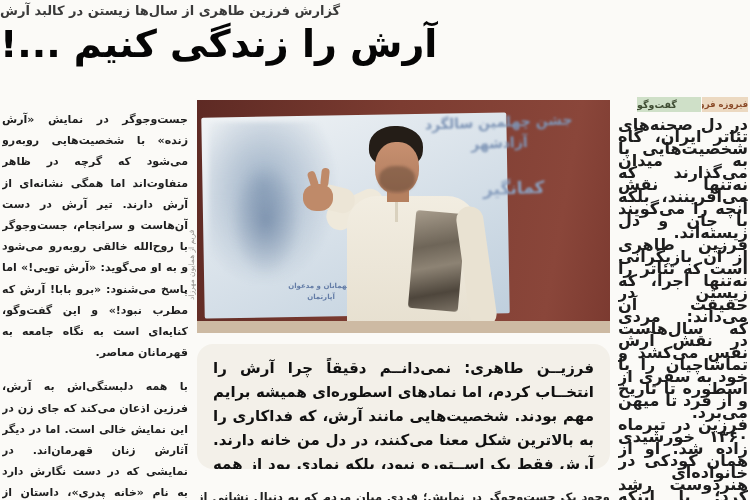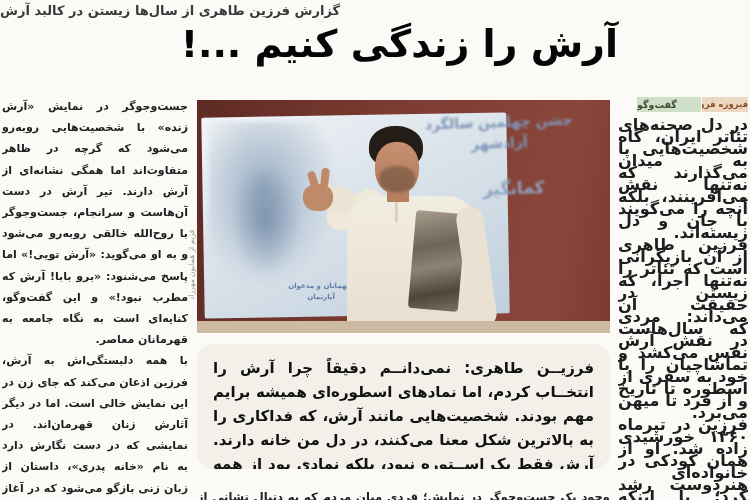--- a/index.html
+++ b/index.html
@@ -10,21 +10,21 @@
     font-family:"DejaVu Sans", sans-serif;
     direction:rtl;
     color:#1d1d1d;
   }
   .kicker {
     position:absolute; top:3px; left:0; width:618px;
     text-align:left; font-size:13px; font-weight:bold; color:#3a3a3a;
   }
   .headline {
     position:absolute; top:22px; left:0; width:618px;
-    text-align:right; font-size:38px; font-weight:bold; color:#050505;
+    text-align:left; font-size:38px; font-weight:bold; color:#050505;
     letter-spacing:-1px;
   }
   
   .col-right {
     position:absolute; top:97px; right:2px; width:130px; height:403px;
     overflow:hidden;
   }
   .badges { display:flex; height:15px; margin-bottom:7px; }
   .badge {
     height:15px; line-height:15px; text-align:left; overflow:hidden;
@@ -34,21 +34,21 @@
   .badge-section { width:64px; background:#cfe0c8; color:#3f4d33; font-size:9.5px; margin-right:1px;}
   .col-right p, .col-left p {
     font-size:16px; font-weight:bold; line-height:12px;
     text-align:justify; color:#1e1e1e;
   }
   
   .col-left {
     position:absolute; top:96px; left:2px; width:186px; height:404px;
     overflow:hidden;
   }
-  .col-left p { font-size:11px; line-height:21.2px; }
+  .col-left p { font-size:11px; line-height:21.2px;margin-top:13px; }
   
   .photo {
     position:absolute; left:197px; top:100px; width:413px; height:233px;
     overflow:hidden;
     background:linear-gradient(100deg,#5e2a24 0%,#7c3c31 45%,#8a463a 85%,#7b3a30 100%);
   }
   .screen {
     position:absolute; left:6px; top:15px; width:305px; height:201px;
     background:linear-gradient(155deg,#f1f4f6 0%,#dde5ec 40%,#bfcfdd 100%);
     transform:rotate(-1deg); border-radius:2px;

